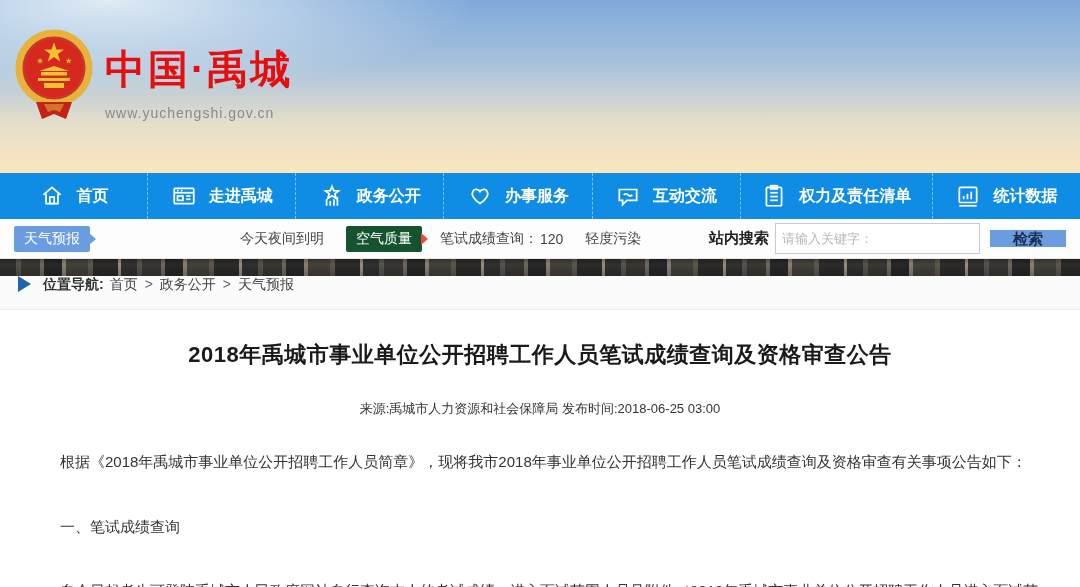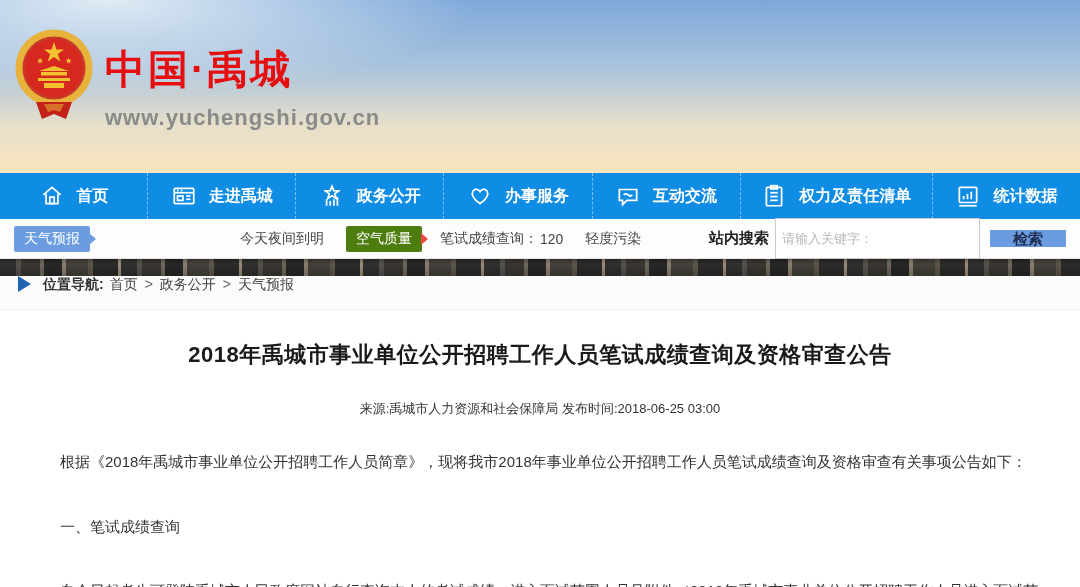--- a/index.html
+++ b/index.html
@@ -9,48 +9,48 @@
   
   .header {
     height:173px; position:relative;
     background:
       radial-gradient(ellipse 55% 90% at 10% 0%, rgba(241,247,249,.85), rgba(241,247,249,0) 62%),
       linear-gradient(180deg,#7ea8da 0%, #a9c3dd 38%, #e6dfca 72%, #fbe5bf 100%);
   }
   .emblem { position:absolute; left:14px; top:28px; width:80px; height:94px; }
   .brand { position:absolute; left:105px; top:42px; }
   .brand-name { font-size:40px; font-weight:bold; color:#e60f0f; letter-spacing:3px; }
-  .brand-url { font-size:22px; font-weight:bold; color:#8a8a8a; letter-spacing:1px; margin-top:8px; }
+  .brand-url { font-size:14px; font-weight:normal; color:#8a8a8a; letter-spacing:1px; margin-top:8px; }
 
   
   .nav { height:46px; background:#0f8ce4; display:flex; align-items:stretch; }
   .nav-item { flex:1; display:flex; align-items:center; justify-content:center; gap:12px;
     color:#fff; font-size:16px; font-weight:bold; white-space:nowrap; text-decoration:none;
     border-left:1px dashed rgba(255,255,255,.45); cursor:pointer; }
   .nav-item:first-child { border-left:none; }
   .nav-item.wide { flex:1.3; }
   .nav-icon { display:flex; align-items:center; }
   .nav-icon svg { width:26px; height:26px; stroke:#fff; fill:none; stroke-width:1.6; }
 
   
   .infobar { height:40px; background:#fdfdfd; border-bottom:1px solid #e7e7e7;
     display:flex; align-items:center; padding:0 14px; font-size:14px; color:#444; }
   .badge { position:relative; color:#fff; font-size:14px; padding:4px 10px; border-radius:2px; cursor:pointer; }
   .badge::after { content:""; position:absolute; right:-6px; top:50%; transform:translateY(-50%);
     border-left:7px solid; border-top:6px solid transparent; border-bottom:6px solid transparent; }
   .badge.blue { background:#6b9ce0; } .badge.blue::after { border-left-color:#6b9ce0; }
-  .badge.red  { background:#4d7c0f; } .badge.red::after  { border-left-color:#ec4a41; }
+  .badge.red  { background:#14532d; } .badge.red::after  { border-left-color:#ec4a41; }
   .weather-text { margin-left:150px; color:#444; }
   .badge.red { margin-left:22px; }
   .air-label { margin-left:18px; }
   .air-value { margin-left:2px; }
   .air-level { margin-left:22px; }
   .search { margin-left:auto; display:flex; align-items:center; }
   .search-label { font-weight:bold; color:#222; font-size:15px; margin-right:6px; }
-  .search-input { width:205px; height:41px; border:1px solid #c9c9c9; background:#fff;
+  .search-input { width:205px; height:31px; border:1px solid #c9c9c9; background:#fff;
     padding:12px 6px; font-size:13px; color:#444; }
   .search-input::placeholder { color:#b8b8b8; }
   .search-btn { margin-left:10px; width:76px; height:17px; background:#6b9ce0; color:#1d2b4e;
     border:none; font-size:15px; font-weight:bold; cursor:pointer; }
 
   
   .city-strip { height:17px;
     background:
       linear-gradient(180deg, rgba(0,0,0,.25), rgba(0,0,0,0) 30%, rgba(0,0,0,.2) 100%),
       repeating-linear-gradient(90deg,

